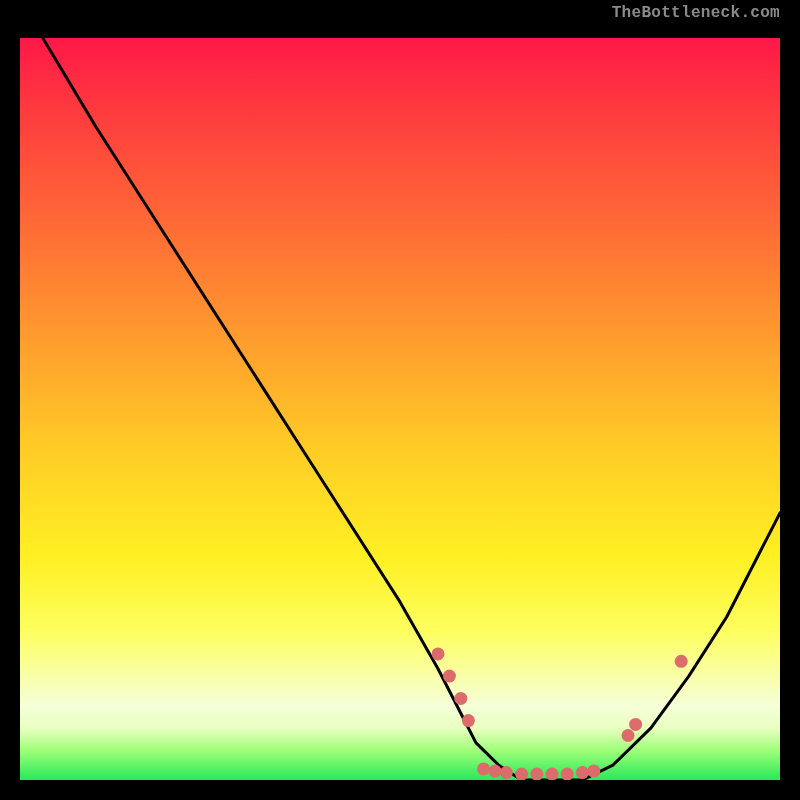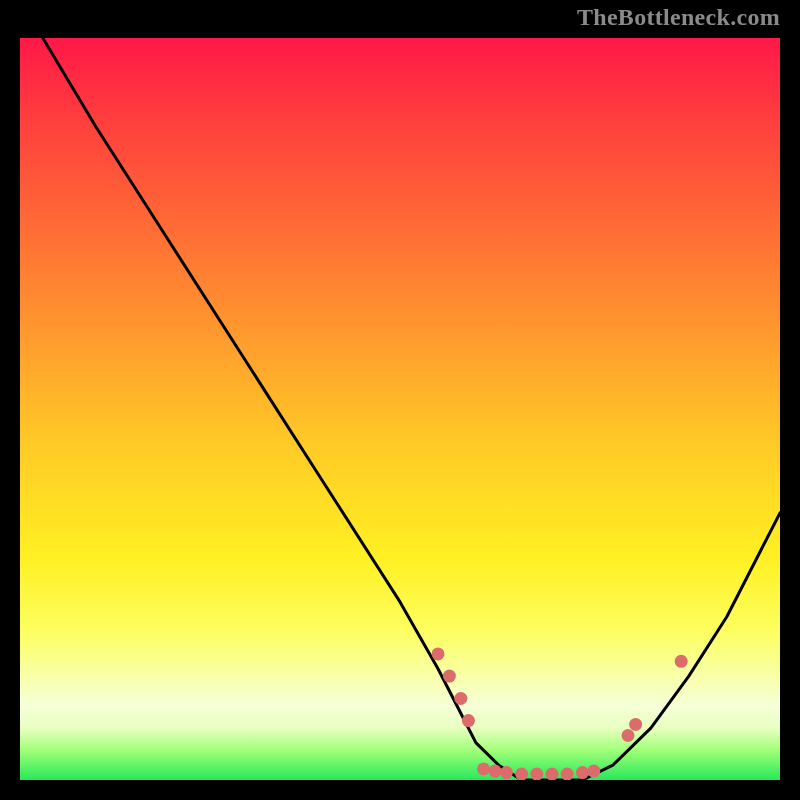--- a/index.html
+++ b/index.html
@@ -37,22 +37,22 @@
       #f6ffd8 90%,
       #e9ffc0 93%,
       #a0ff78 96%,
       #28e85a 100%
     );
   }
   .watermark {
     position: absolute;
     top: 4px;
     right: 20px;
-    font-family: Liberation Serif, serif;
-    font-size: 24px;
+    font-family: Liberation Mono, monospace;
+    font-size: 16px;
     font-weight: 600;
     color: #8a8a8a;
     letter-spacing: 0.3px;
   }
   svg.curve {
     position: absolute;
     left: 0;
     top: 0;
     width: 760px;
     height: 742px;

